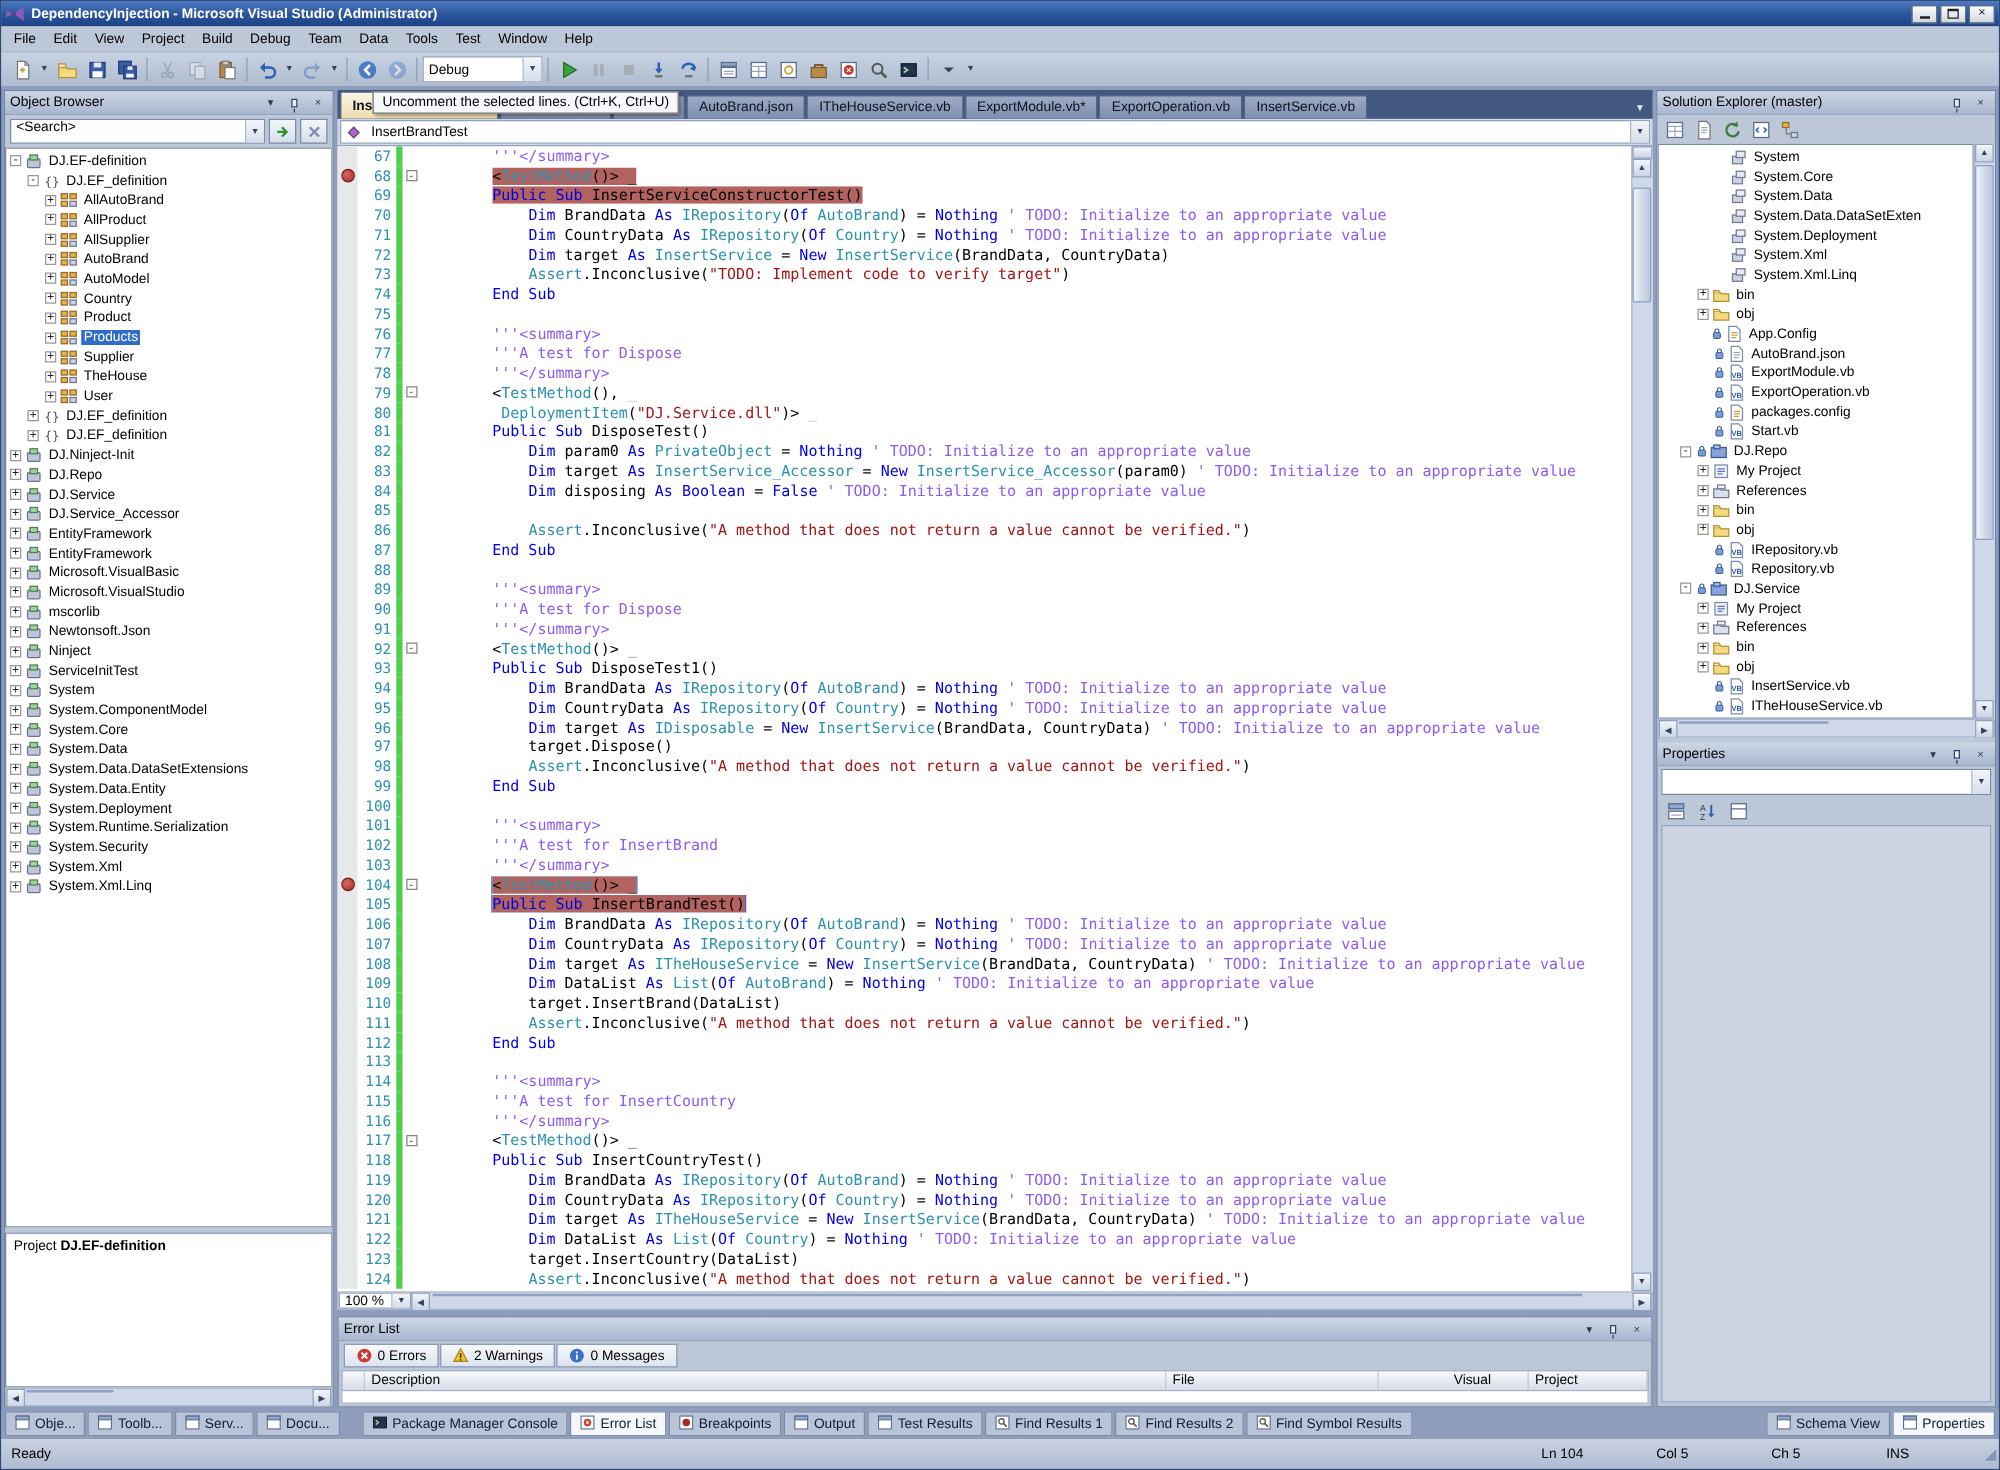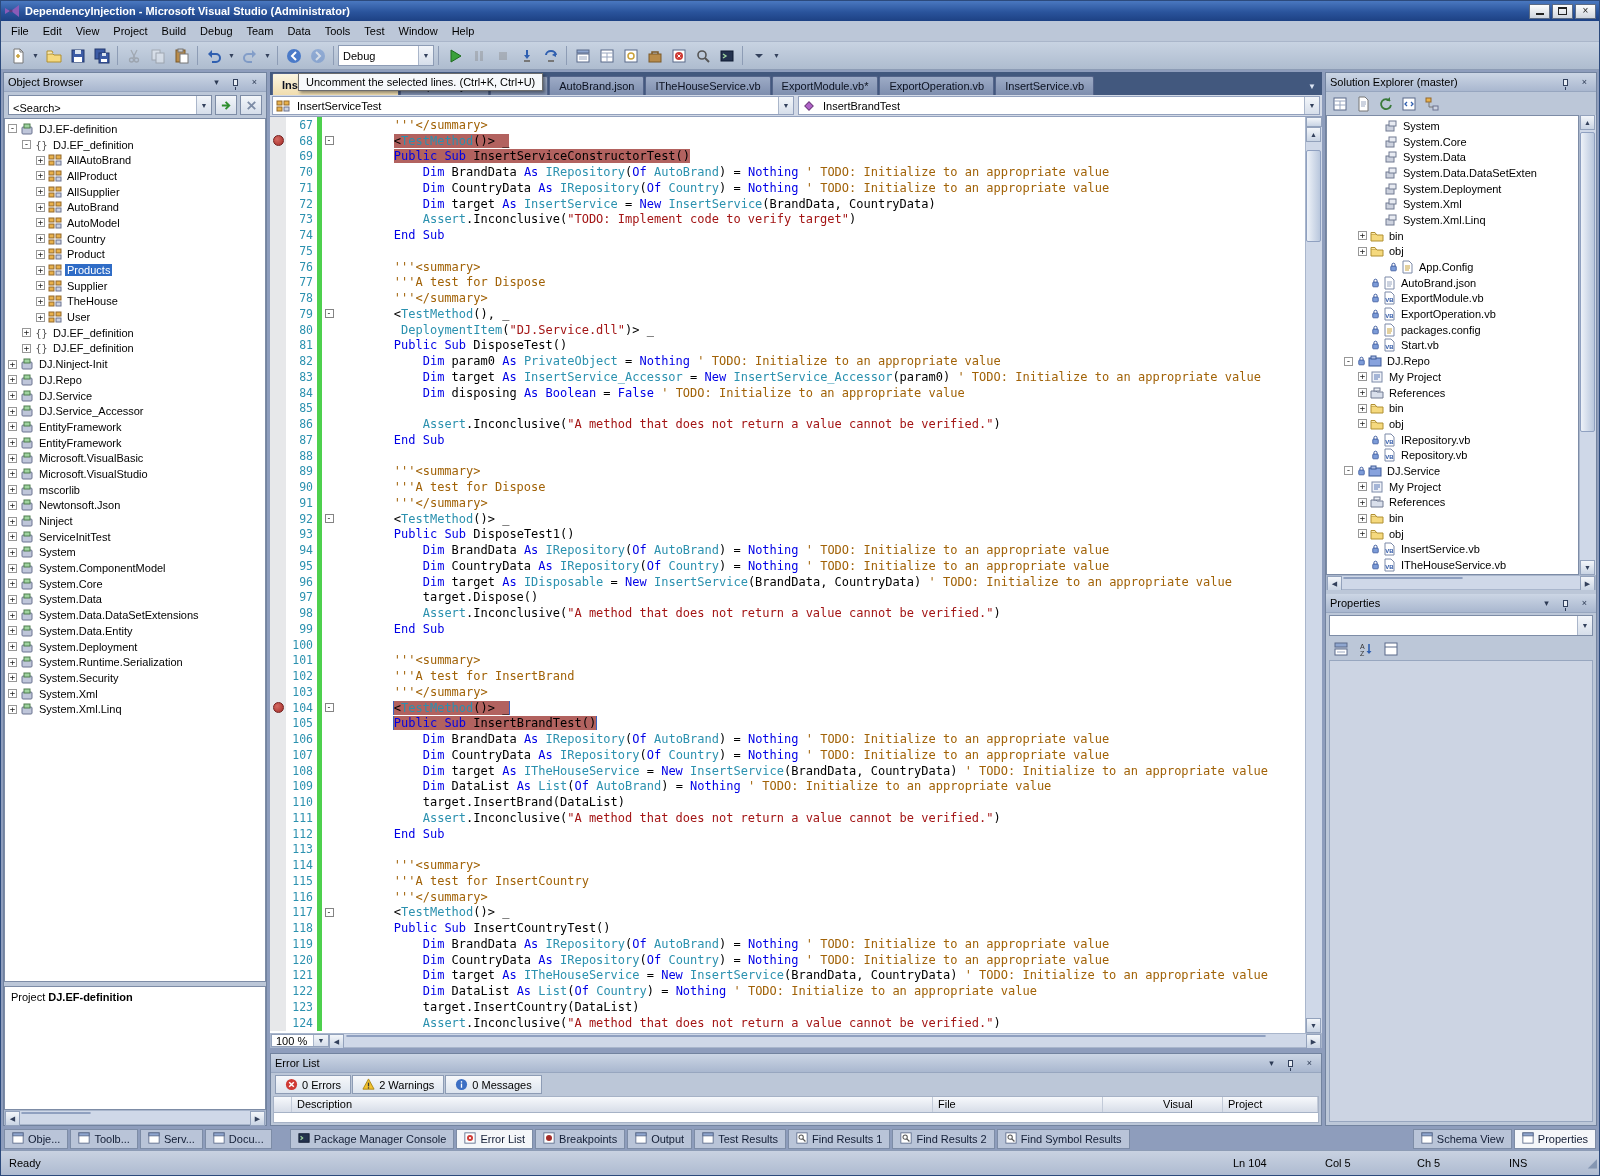--- a/index.html
+++ b/index.html
@@ -35,21 +35,21 @@
 .right-panel{width:272px;flex:none}
 .center{flex:1;display:flex;flex-direction:column;min-width:0;min-height:0}
 
 .tw-title{height:19px;display:flex;align-items:center;padding:0 4px;background:linear-gradient(#ccd6e5,#a9b7cf);font-size:11px;gap:4px;flex:none;border-bottom:1px solid #97a6bf}
 .tw-label{flex:1;white-space:nowrap;overflow:hidden}
 .tw-btn{width:15px;height:14px;display:flex;align-items:center;justify-content:center;font-size:9px;color:#2c3a54;border:1px solid transparent}
 .pin-shape{width:5px;height:7px;border:1px solid #33415c;background:#e8edf5;position:relative}
 .pin-shape:after{content:"";position:absolute;left:1px;top:7px;width:1px;height:3px;background:#33415c}
 
 .search-row{height:26px;display:flex;align-items:center;padding:2px 4px;gap:3px;flex:none}
-.search-combo{flex:1;height:20px;background:#fff;border:1px solid #7d8ca6;display:flex;align-items:flex-end;justify-content:space-between;padding-left:4px}
+.search-combo{flex:1;height:20px;background:#fff;border:1px solid #7d8ca6;display:flex;align-items:flex-start;justify-content:space-between;padding-left:4px}
 .sq-btn{width:22px;height:20px;border:1px solid #7d8ca6;background:linear-gradient(#f3f6fa,#d6deea);display:flex;align-items:center;justify-content:center;flex:none}
 .sq-btn svg{width:13px;height:13px}
 
 .tree{flex:1;background:#fff;border:1px solid #7d8ca6;overflow:hidden;padding-top:2px;min-height:0}
 .trow{height:15.7px;display:flex;align-items:center;white-space:nowrap;overflow:hidden}
 .expander{width:9px;height:9px;border:1px solid #989898;background:#fff;font-size:9px;line-height:7px;text-align:center;margin:0 3px 0 0;flex:none;color:#222;font-family:"DejaVu Sans Mono",monospace}
 .expander.hid{visibility:hidden}
 .ticon{width:14px;height:14px;flex:none;margin-right:3px;display:inline-flex}
 .ticon svg{width:14px;height:14px;display:block}
 .ticon.small{width:11px;margin-right:1px}
@@ -79,21 +79,21 @@
 .codewrap{flex:1;display:flex;min-height:0;background:#fff;position:relative}
 #code-lines{flex:1;overflow:hidden;font-family:"DejaVu Sans Mono",monospace;font-size:12px;min-width:0}
 .cl{height:15.75px;display:flex;align-items:center}
 .cl-bp{width:16px;height:100%;background:#e7e8ea;flex:none;display:flex;align-items:center;justify-content:center}
 .bp-dot{width:11px;height:11px;border-radius:50%;background:radial-gradient(circle at 35% 35%,#d46a62,#a52c28);border:1px solid #731f1d}
 .cl-num{width:31px;flex:none;text-align:right;color:#2b91af;padding-right:4px;font-size:11.5px}
 .cl-bar{width:5px;height:100%;background:#4ed04e;flex:none}
 .cl-fold{width:14px;height:100%;flex:none;display:flex;align-items:center;justify-content:center}
 .fold-box{width:9px;height:9px;border:1px solid #848484;font-size:8px;line-height:7px;text-align:center;color:#222;background:#fff;font-family:"DejaVu Sans Mono",monospace}
 .cl-code{white-space:pre;flex:1;overflow:hidden}
-.tk-k{color:#0000e6}.tk-t{color:#2b91af}.tk-s{color:#a31515}.tk-c{color:#a16207}.tk-p{color:#000}
+.tk-k{color:#0000e6}.tk-t{color:#2b91af}.tk-s{color:#a31515}.tk-c{color:#8b5cf6}.tk-p{color:#000}
 .hlspan{background:#b2625f}
 .hlspan.selb{outline:1px solid #3863c2}
 .split-grip{height:10px;background:linear-gradient(#f3f6fa,#c9d4e4);border:1px solid #93a2bc;flex:none}
 .zoom-combo{width:58px;height:100%;background:#fff;border:1px solid #93a2bc;display:flex;align-items:center;justify-content:space-between;padding-left:4px;flex:none;font-size:11px}
 
 
 .errorlist{flex:none;display:flex;flex-direction:column;background:#bcc7d8;border:1px solid #72839f}
 .el-tabs{display:flex;gap:1px;padding:2px 4px;align-items:center;flex:none}
 .el-btn{display:flex;align-items:center;gap:4px;padding:2px 9px;border:1px solid #8d9cb5;background:linear-gradient(#f6f8fb,#dde4ee);font-size:11px;height:19px}
 .el-btn svg{width:13px;height:13px}
@@ -847,32 +847,20 @@
             </span>
             <span class="dtab">
               <span>InsertService.vb</span>
             </span>
           </span>
         <span class="tabstrip-dd">▼</span>
         <span class="tooltip">Uncomment the selected lines. (Ctrl+K, Ctrl+U)</span>
       </div>
       <div class="ddrow">
         <span class="ddcombo">
-          <span class="ticon" id="type-combo-icon">
-              <svg viewBox="0 0 14 14">
-                <rect x="1" y="2" width="5" height="4" fill="#e8b14c" stroke="#93682a"></rect>
-                <rect x="8" y="2" width="5" height="4" fill="#e8b14c" stroke="#93682a"></rect>
-                <rect x="1" y="8" width="5" height="4" fill="#e8b14c" stroke="#93682a"></rect>
-                <rect x="8" y="8" width="5" height="4" fill="#cdd3e2" stroke="#6a7390"></rect>
-              </svg>
-            </span>
-          <span class="dd-label">InsertServiceTest</span>
-          <span class="combo-arrow">▼</span>
-        </span>
-        <span class="ddcombo">
           <span class="ticon" id="member-combo-icon">
               <svg viewBox="0 0 14 14">
                 <rect x="4" y="4" width="6" height="6" transform="rotate(45 7 7)" fill="#b163c9" stroke="#6d3a7d"></rect>
               </svg>
             </span>
           <span class="dd-label">InsertBrandTest</span>
           <span class="combo-arrow">▼</span>
         </span>
       </div>
       <div class="codewrap">
@@ -1502,21 +1490,21 @@
             <div class="trow" style="padding-left: 31px;">
               <span class="expander">+</span>
               <span class="ticon ">
                 <svg viewBox="0 0 14 14">
                   <path d="M1 5h5l1 1h6v6H1z" fill="#f5d97e" stroke="#b09033"></path>
                   <path d="M1 5V3.5h4l1 1.5" fill="#fbe9ad" stroke="#b09033"></path>
                 </svg>
               </span>
               <span class="tlabel">obj</span>
             </div>
-            <div class="trow" style="padding-left: 49px; align-items: center;">
+            <div class="trow" style="padding-left: 29px; align-items: center;">
               <span class="expander hid"></span>
               <span class="ticon small">
                 <svg viewBox="0 0 14 14">
                   <rect x="3.5" y="6.5" width="7" height="6" rx="1" fill="#7d9cd8" stroke="#35549a"></rect>
                   <path d="M5 6.5V4.8a2 2 0 0 1 4 0v1.7" fill="none" stroke="#35549a" stroke-width="1.2"></path>
                 </svg>
               </span>
               <span class="ticon ">
                 <svg viewBox="0 0 14 14">
                   <path d="M3 1h6l3 3v9H3z" fill="#fff" stroke="#7d8aa8"></path>

